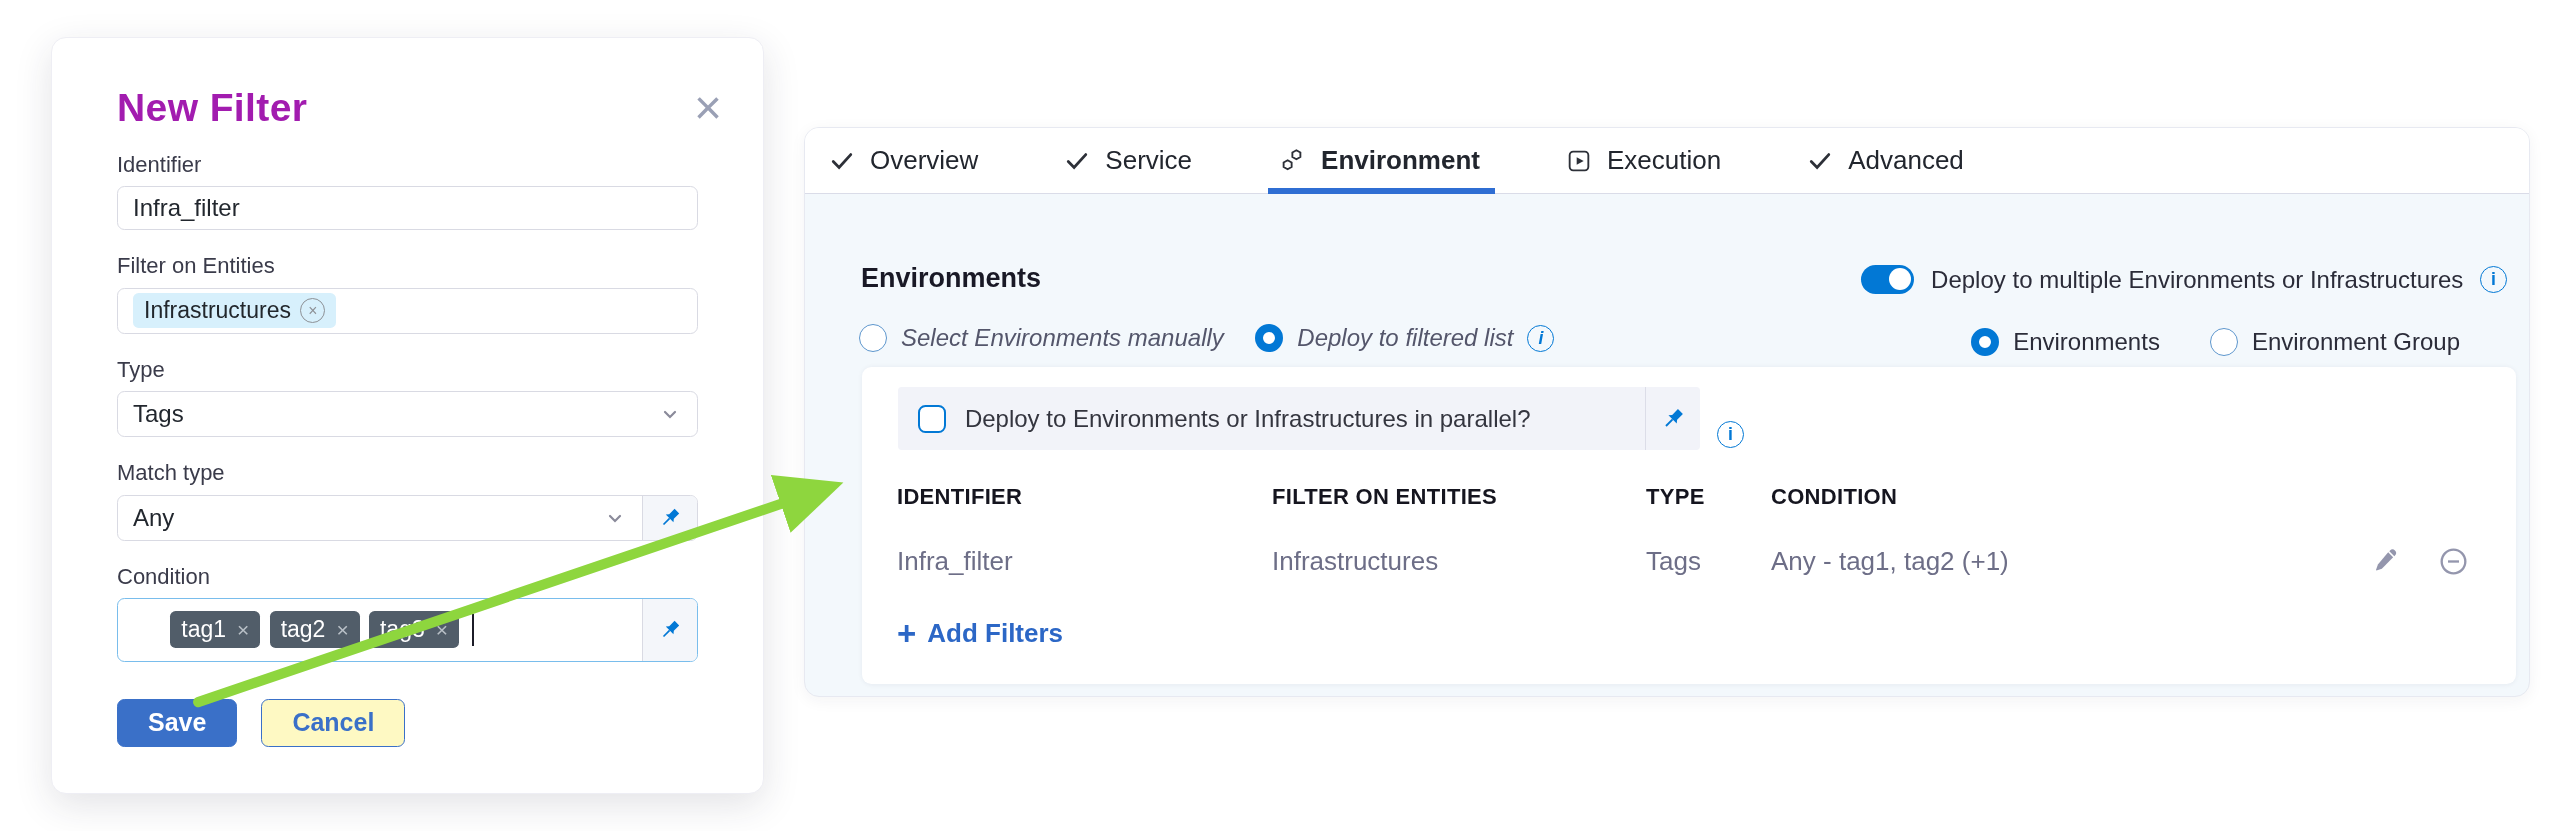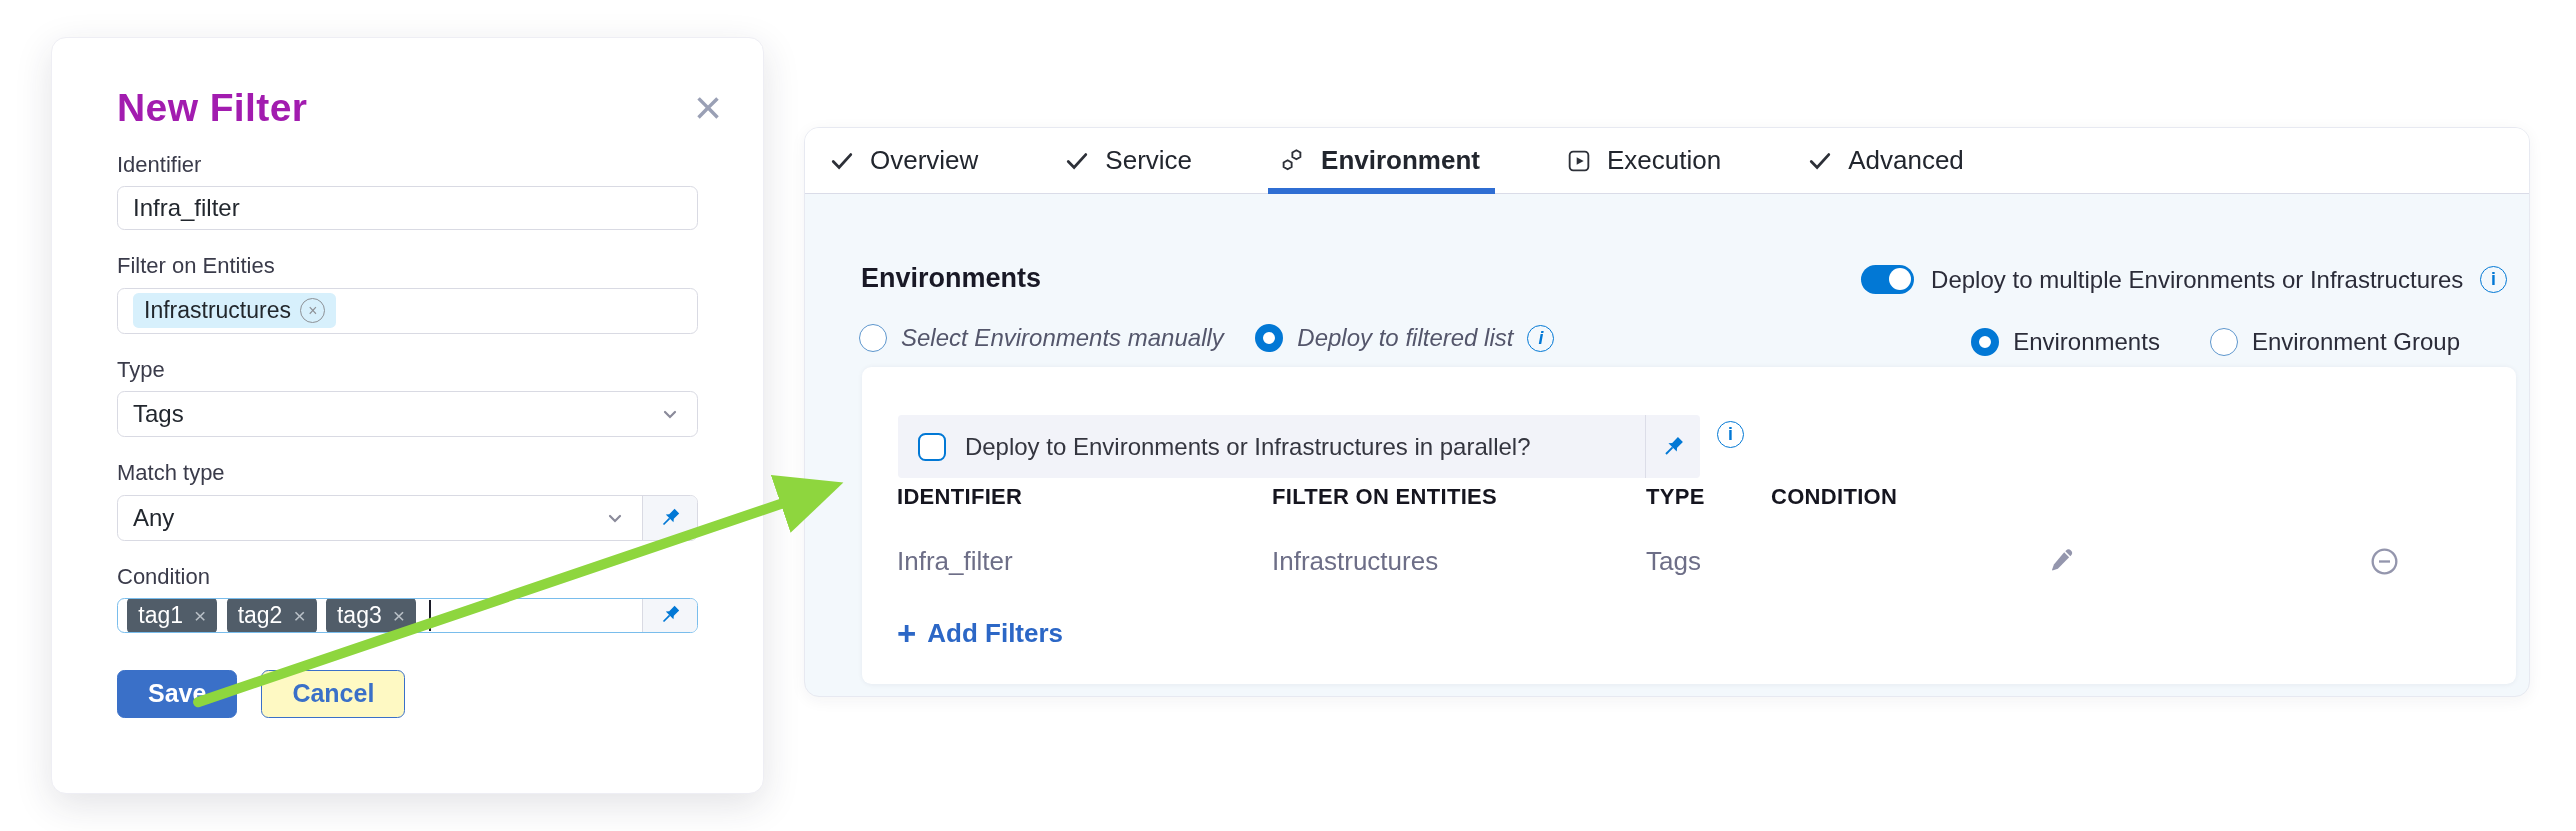--- a/index.html
+++ b/index.html
@@ -14,21 +14,21 @@
   .modal-close{position:absolute;top:46px;right:41px;font-size:48px;font-weight:300;line-height:1;
          color:#9aa0b5;cursor:pointer;}
   .modal-title{font-size:39px;font-weight:700;color:#a21caf;line-height:43px;letter-spacing:0.4px;}
   .fld{margin-top:22px;}
   .fld-label{font-size:22px;line-height:28px;color:#3a3b4a;margin-bottom:7.4px;}
   .input{height:44px;border:0.9px solid #d9dae3;border-radius:7.4px;background:#fff;display:flex;
          align-items:center;padding:0 15px;font-size:24px;color:#22272e;box-sizing:border-box;}
   .combo{display:flex;border:0.9px solid #d9dae3;border-radius:7.4px;overflow:hidden;background:#fff;height:46px;box-sizing:border-box;}
   .combo .seg-main{flex:1;display:flex;align-items:center;padding:0 15px;font-size:24px;justify-content:space-between;}
   .combo .seg-pin{width:54px;border-left:0.9px solid #d9dae3;background:#f4f6fa;display:flex;align-items:center;justify-content:center;}
-  .combo.focused{border:1.9px solid #79bdec;height:35px;}
+  .combo.focused{border:1.9px solid #79bdec;height:64px;padding-left:43px;}
   .select-row{justify-content:space-between;}
   .entity-chip{background:#d7f0fc;border-radius:5.6px;height:35px;padding:0 11px;display:inline-flex;
          align-items:center;gap:9.3px;font-size:23px;color:#22272c;}
   .entity-chip .cx{width:23px;height:23px;border:1.4px solid #8d9196;border-radius:50%;color:#8d9196;
          display:inline-flex;align-items:center;justify-content:center;font-size:15.7px;line-height:1;}
   .tagchip{background:#515d69;color:#fff;border-radius:5.6px;height:37px;padding:0 11px;margin-right:9.3px;
          display:inline-flex;align-items:center;gap:11px;font-size:23px;}
   .tagchip .x{color:#b9c0c7;font-size:21px;line-height:1;}
   .caret{width:1.9px;height:31.5px;background:#1c1c28;margin-left:3.7px;}
   .btn-row{margin-top:37px;display:flex;align-items:center;gap:24px;}
@@ -57,21 +57,21 @@
           font-size:24px;color:#2b2c39;}
   .row-env-radios{position:absolute;right:69px;top:200px;display:flex;align-items:center;gap:50px;
           font-size:24px;color:#2b2c39;}
   .toggle{width:53px;height:29px;border-radius:15px;background:#0278d5;position:relative;flex:none;cursor:pointer;}
   .toggle::after{content:"";position:absolute;right:3.7px;top:3.2px;width:22px;height:22px;border-radius:50%;background:#fff;}
   .info{width:27px;height:27px;border:1.9px solid #0278d5;border-radius:50%;color:#0278d5;flex:none;
         display:inline-flex;align-items:center;justify-content:center;font-size:17.6px;font-weight:700;box-sizing:border-box;}
 
   .card{position:absolute;left:57px;top:239px;width:1654px;height:317px;background:#fff;border-radius:9.3px;
         box-shadow:0 0.9px 5.6px rgba(40,41,61,.06);}
-  .parallel-bar{position:absolute;left:36px;top:48px;width:802px;height:63px;background:#f2f3f9;border-radius:3.7px;
+  .parallel-bar{position:absolute;left:36px;top:20px;width:802px;height:63px;background:#f2f3f9;border-radius:3.7px;
         display:flex;align-items:center;box-sizing:border-box;}
   .parallel-bar .cb{width:28px;height:28px;border:2.3px solid #0278d5;border-radius:7.4px;background:#fff;
         margin-left:20.4px;flex:none;cursor:pointer;box-sizing:border-box;}
   .parallel-bar .lbl{font-size:24px;color:#34353f;margin-left:18.5px;flex:1;}
   .parallel-bar .pin-seg{width:54px;align-self:stretch;border-left:0.9px solid #dcdde8;display:flex;
         align-items:center;justify-content:center;}
   .card-info{position:absolute;left:855px;top:54px;}
 
   .tbl-head{position:absolute;left:35px;top:117px;right:28px;display:grid;
         grid-template-columns:375px 374px 125px 1fr 69px 69px;font-size:22px;font-weight:700;color:#15151f;letter-spacing:0.3px;}
@@ -176,20 +176,21 @@
         <span>TYPE</span>
         <span>CONDITION</span>
         <span></span>
           <span></span>
       </div>
 
       <div class="tbl-row">
         <span>Infra_filter</span>
         <span>Infrastructures</span>
         <span>Tags</span>
+        <span>Any - tag1, tag2 (+1)</span>
         <span class="row-icon">
           <svg width="31.5" height="31.5" viewBox="0 0 24 24" fill="#9496ad">
             <path d="M14.6 5.6l3.8 3.8-8.6 8.6-4.1 1.4-0.4-0.4 1.5-4.1z"></path>
             <path d="M16 4.2a2.6 2.6 0 0 1 3.8 3.8l-0.5 0.5-3.8-3.8z"></path>
           </svg>
         </span>
         <span class="row-icon">
           <svg width="33" height="33" viewBox="0 0 24 24" fill="none" stroke="#9496ad" stroke-width="1.7">
             <circle cx="12" cy="12" r="8.6"></circle>
             <line x1="8" y1="12" x2="16" y2="12"></line>

